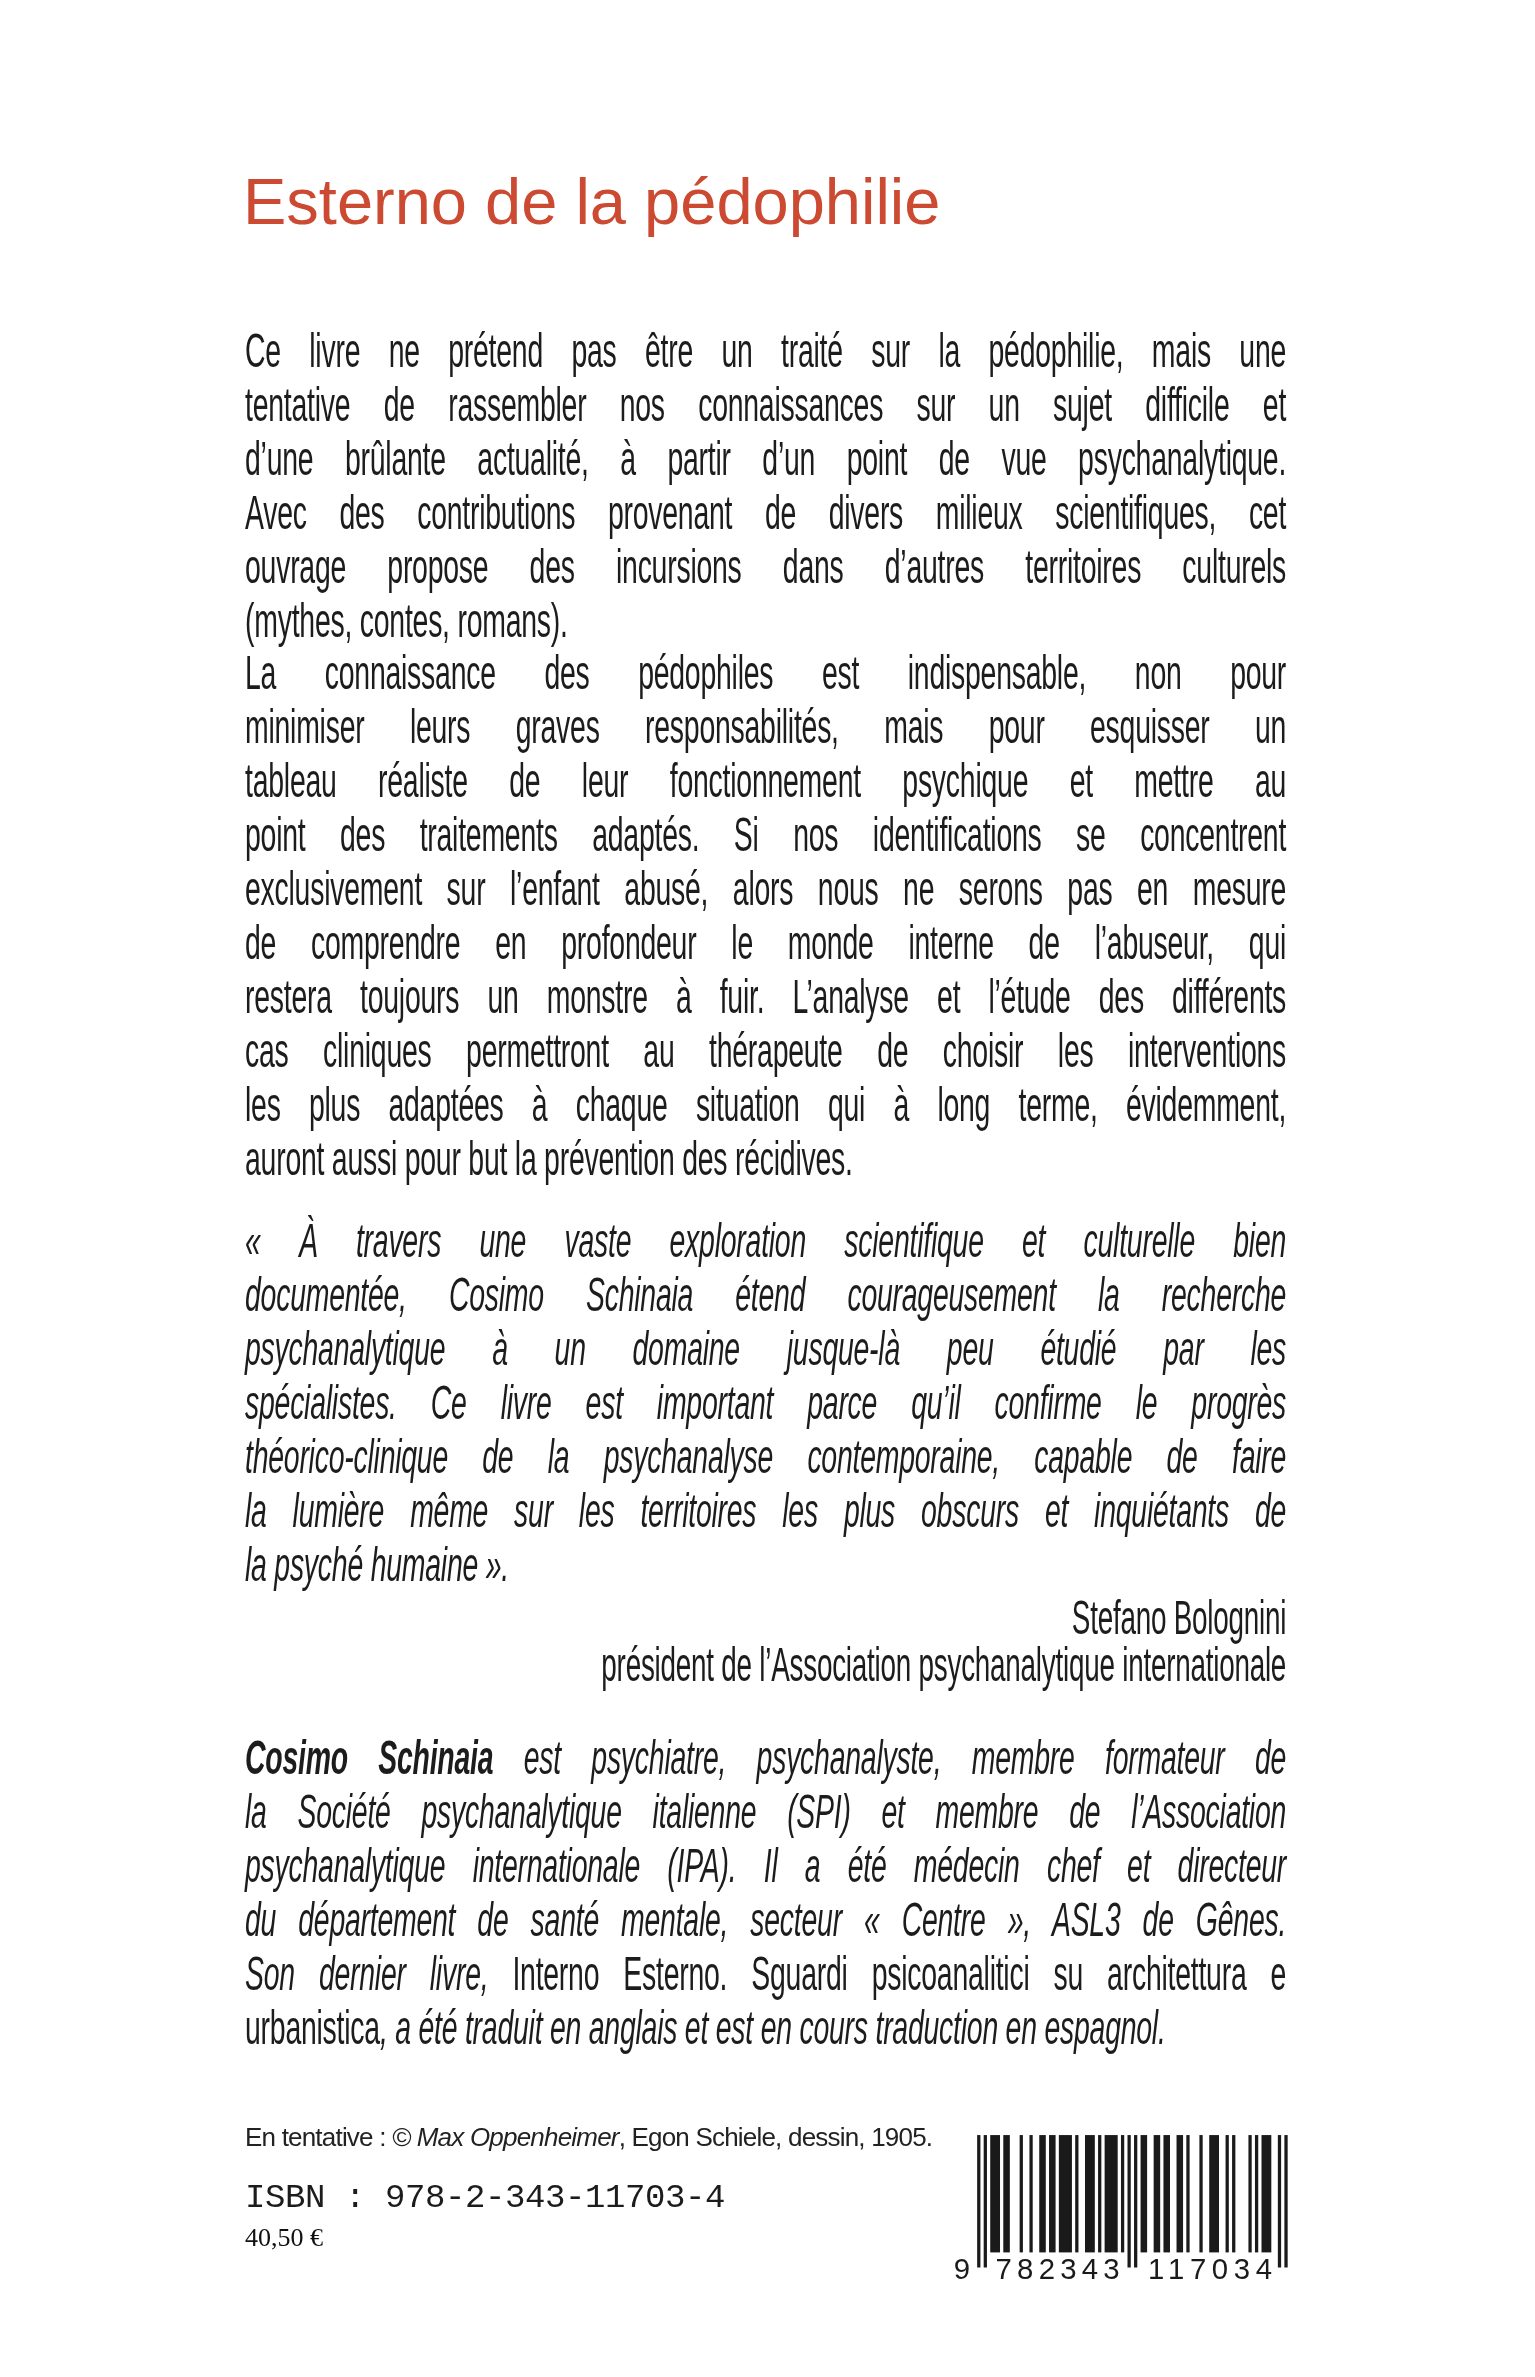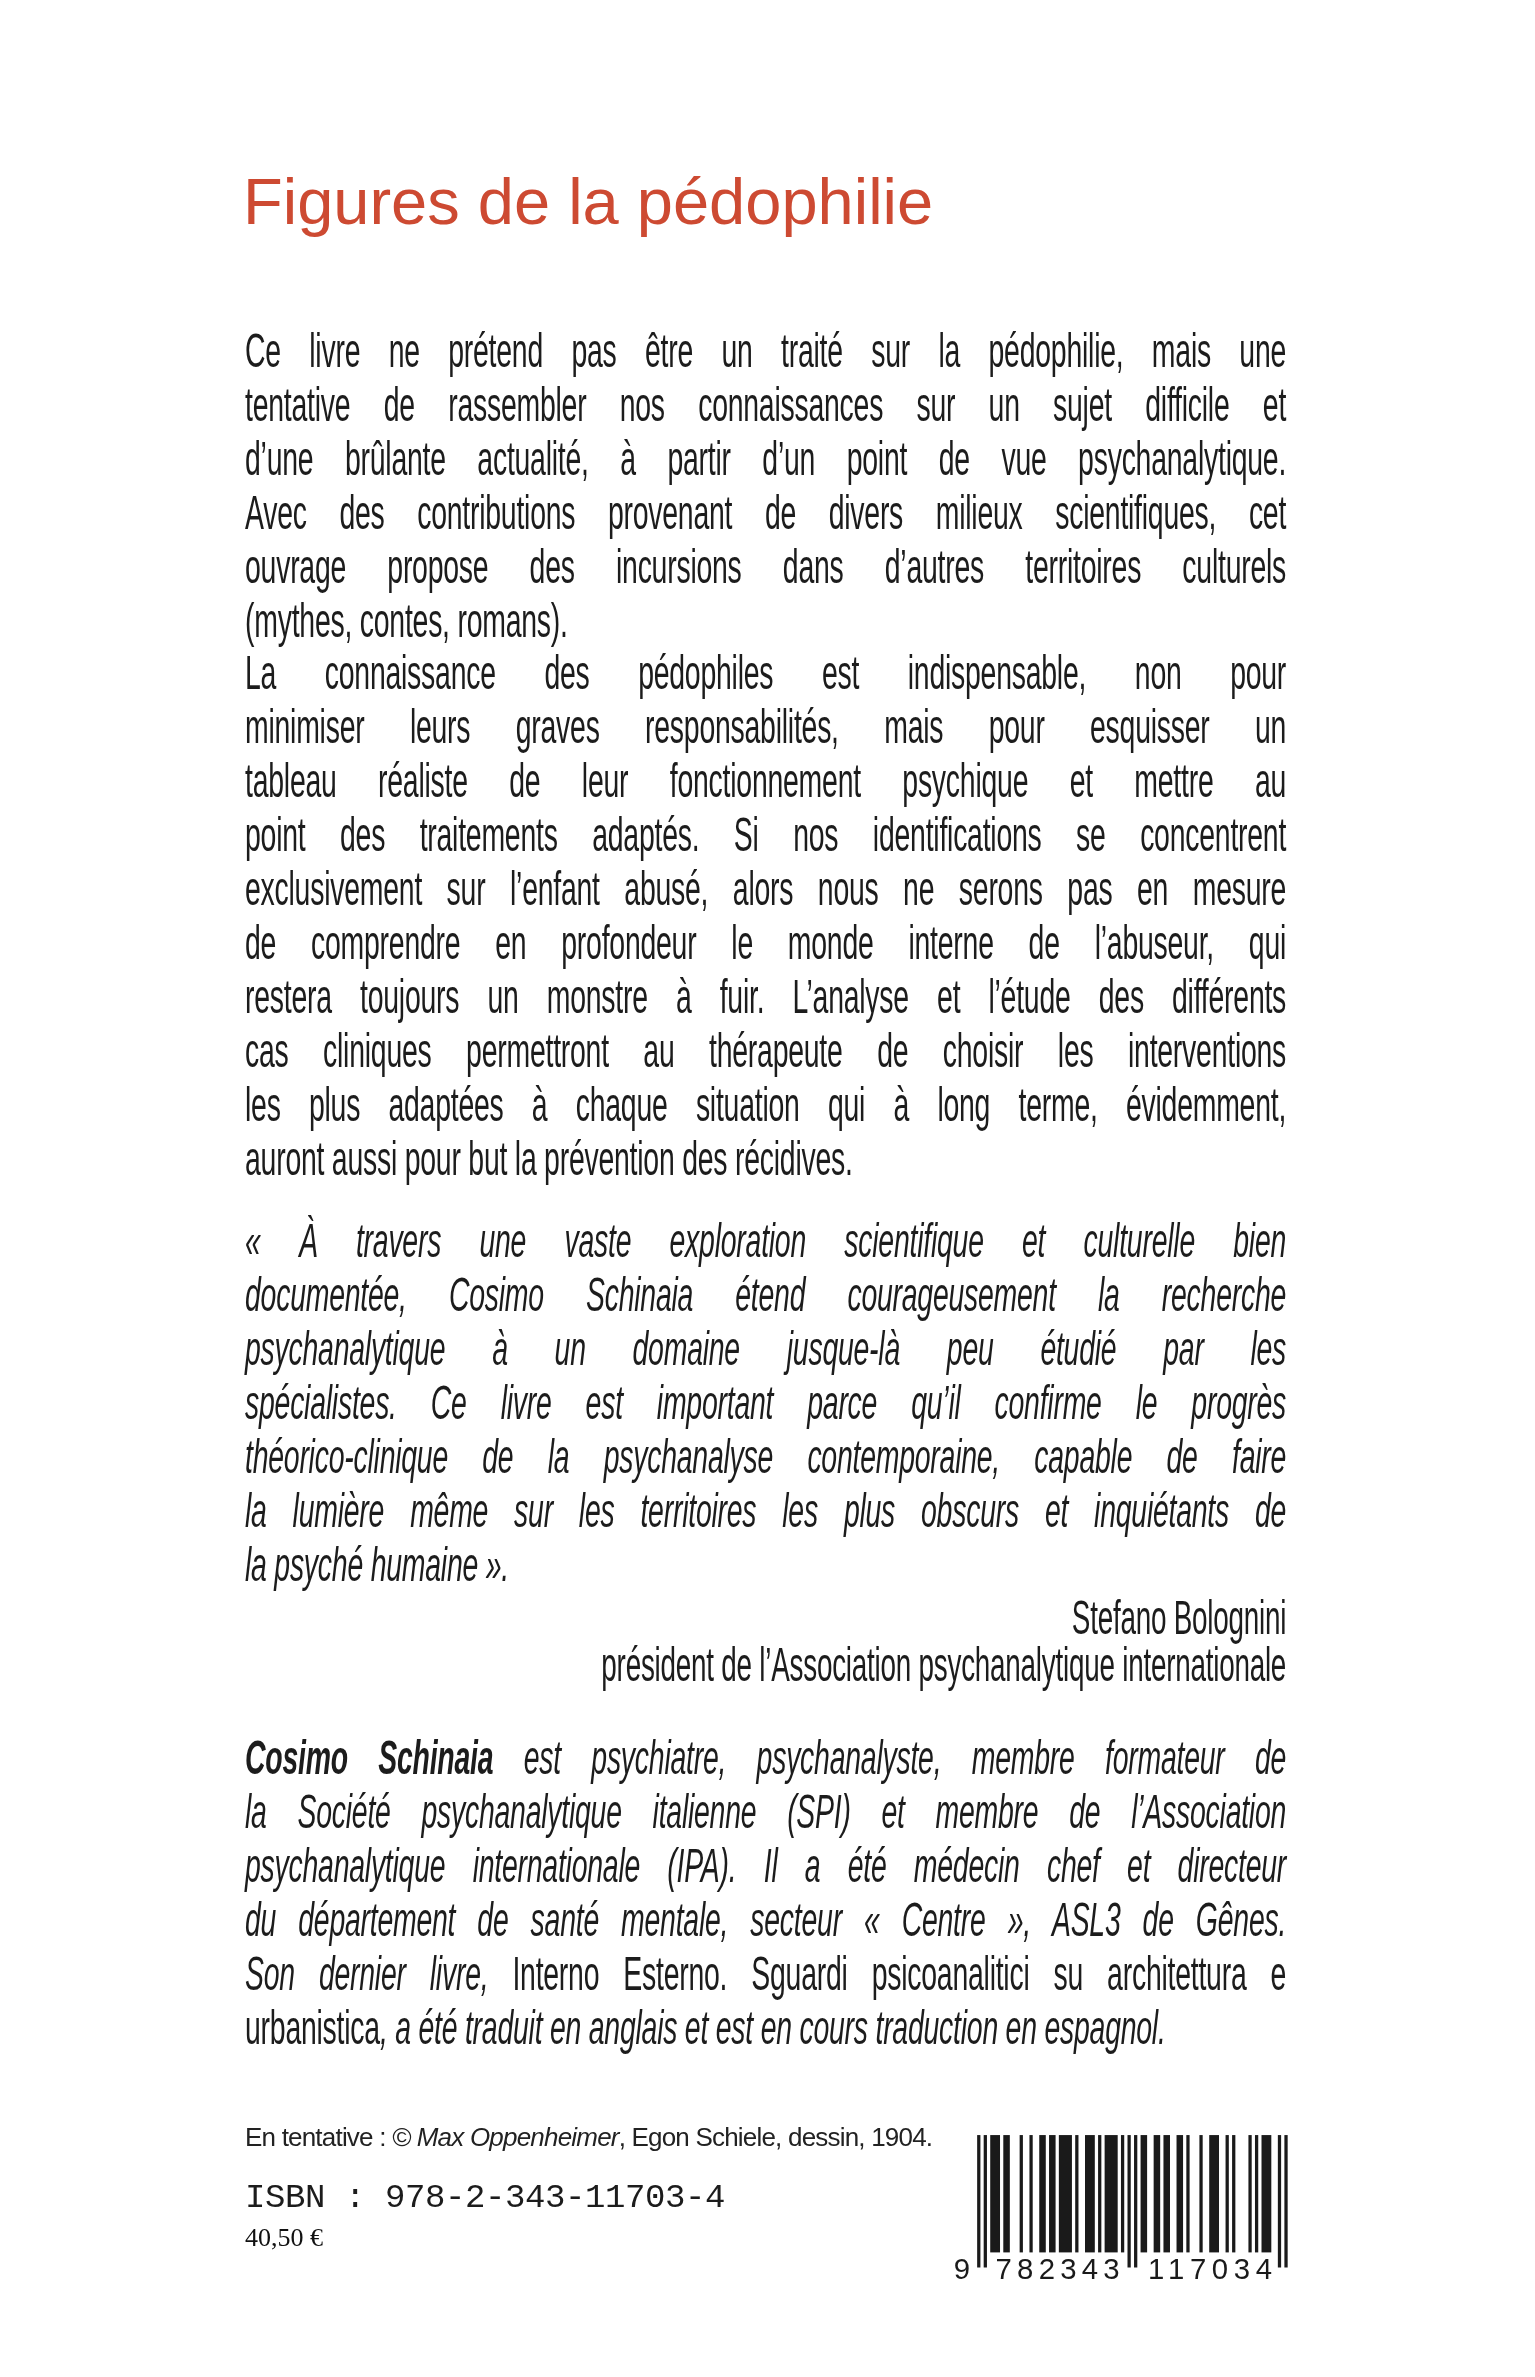--- a/index.html
+++ b/index.html
@@ -75,21 +75,21 @@
   #barcode-svg text{
     font-family:"Liberation Sans",sans-serif;
     font-size:35px;fill:#1a1a1a;
   }
 </style>
 </head>
 <body>
 
 <div id="page">
 
-  <h1 id="title">Figures de la pédophilie</h1>
+  <h1 id="title">Esterno de la pédophilie</h1>
 
   <div id="textcol">
     <div id="p1" class="block para">
         <div class="jline">Ce livre ne prétend pas être un traité sur la pédophilie, mais une</div>
         <div class="jline">tentative de rassembler nos connaissances sur un sujet difficile et</div>
         <div class="jline">d’une brûlante actualité, à partir d’un point de vue psychanalytique.</div>
         <div class="jline">Avec des contributions provenant de divers milieux scientifiques, cet</div>
         <div class="jline">ouvrage propose des incursions dans d’autres territoires culturels</div>
         <div class="jline">(mythes, contes, romans).</div>
       </div>
@@ -122,21 +122,21 @@
         <div class="jline"><span class="bi">Cosimo Schinaia</span><span class="i"> est psychiatre, psychanalyste, membre formateur de</span></div>
         <div class="jline">la Société psychanalytique italienne (SPI) et membre de l’Association</div>
         <div class="jline">psychanalytique internationale (IPA). Il a été médecin chef et directeur</div>
         <div class="jline">du département de santé mentale, secteur « Centre », ASL3 de Gênes.</div>
         <div class="jline"><span class="i">Son dernier livre,</span><span class="r"> Interno Esterno. Sguardi psicoanalitici su architettura e</span></div>
         <div class="jline"><span class="r">urbanistica</span><span class="i">, a été traduit en anglais et est en cours traduction en espagnol.</span></div>
       </div>
   </div>
 
   <div id="credit">
-      <div class="jline"><span class="r">En tentative : </span><span class="i">© Max Oppenheimer</span><span class="r">, Egon Schiele, dessin, 1904.</span></div>
+      <div class="jline"><span class="r">En tentative : </span><span class="i">© Max Oppenheimer</span><span class="r">, Egon Schiele, dessin, 1905.</span></div>
     </div>
 
   <div id="isbn">ISBN : 978-2-343-11703-4</div>
 
   <div id="price">40,50 €</div>
 
   <svg id="barcode-svg" viewBox="0 0 420 180" xmlns="http://www.w3.org/2000/svg">
       <rect x="30.00" y="0" width="3.90" height="158"></rect>
       <rect x="37.80" y="0" width="3.90" height="158"></rect>
       <rect x="45.60" y="0" width="11.70" height="140"></rect>

